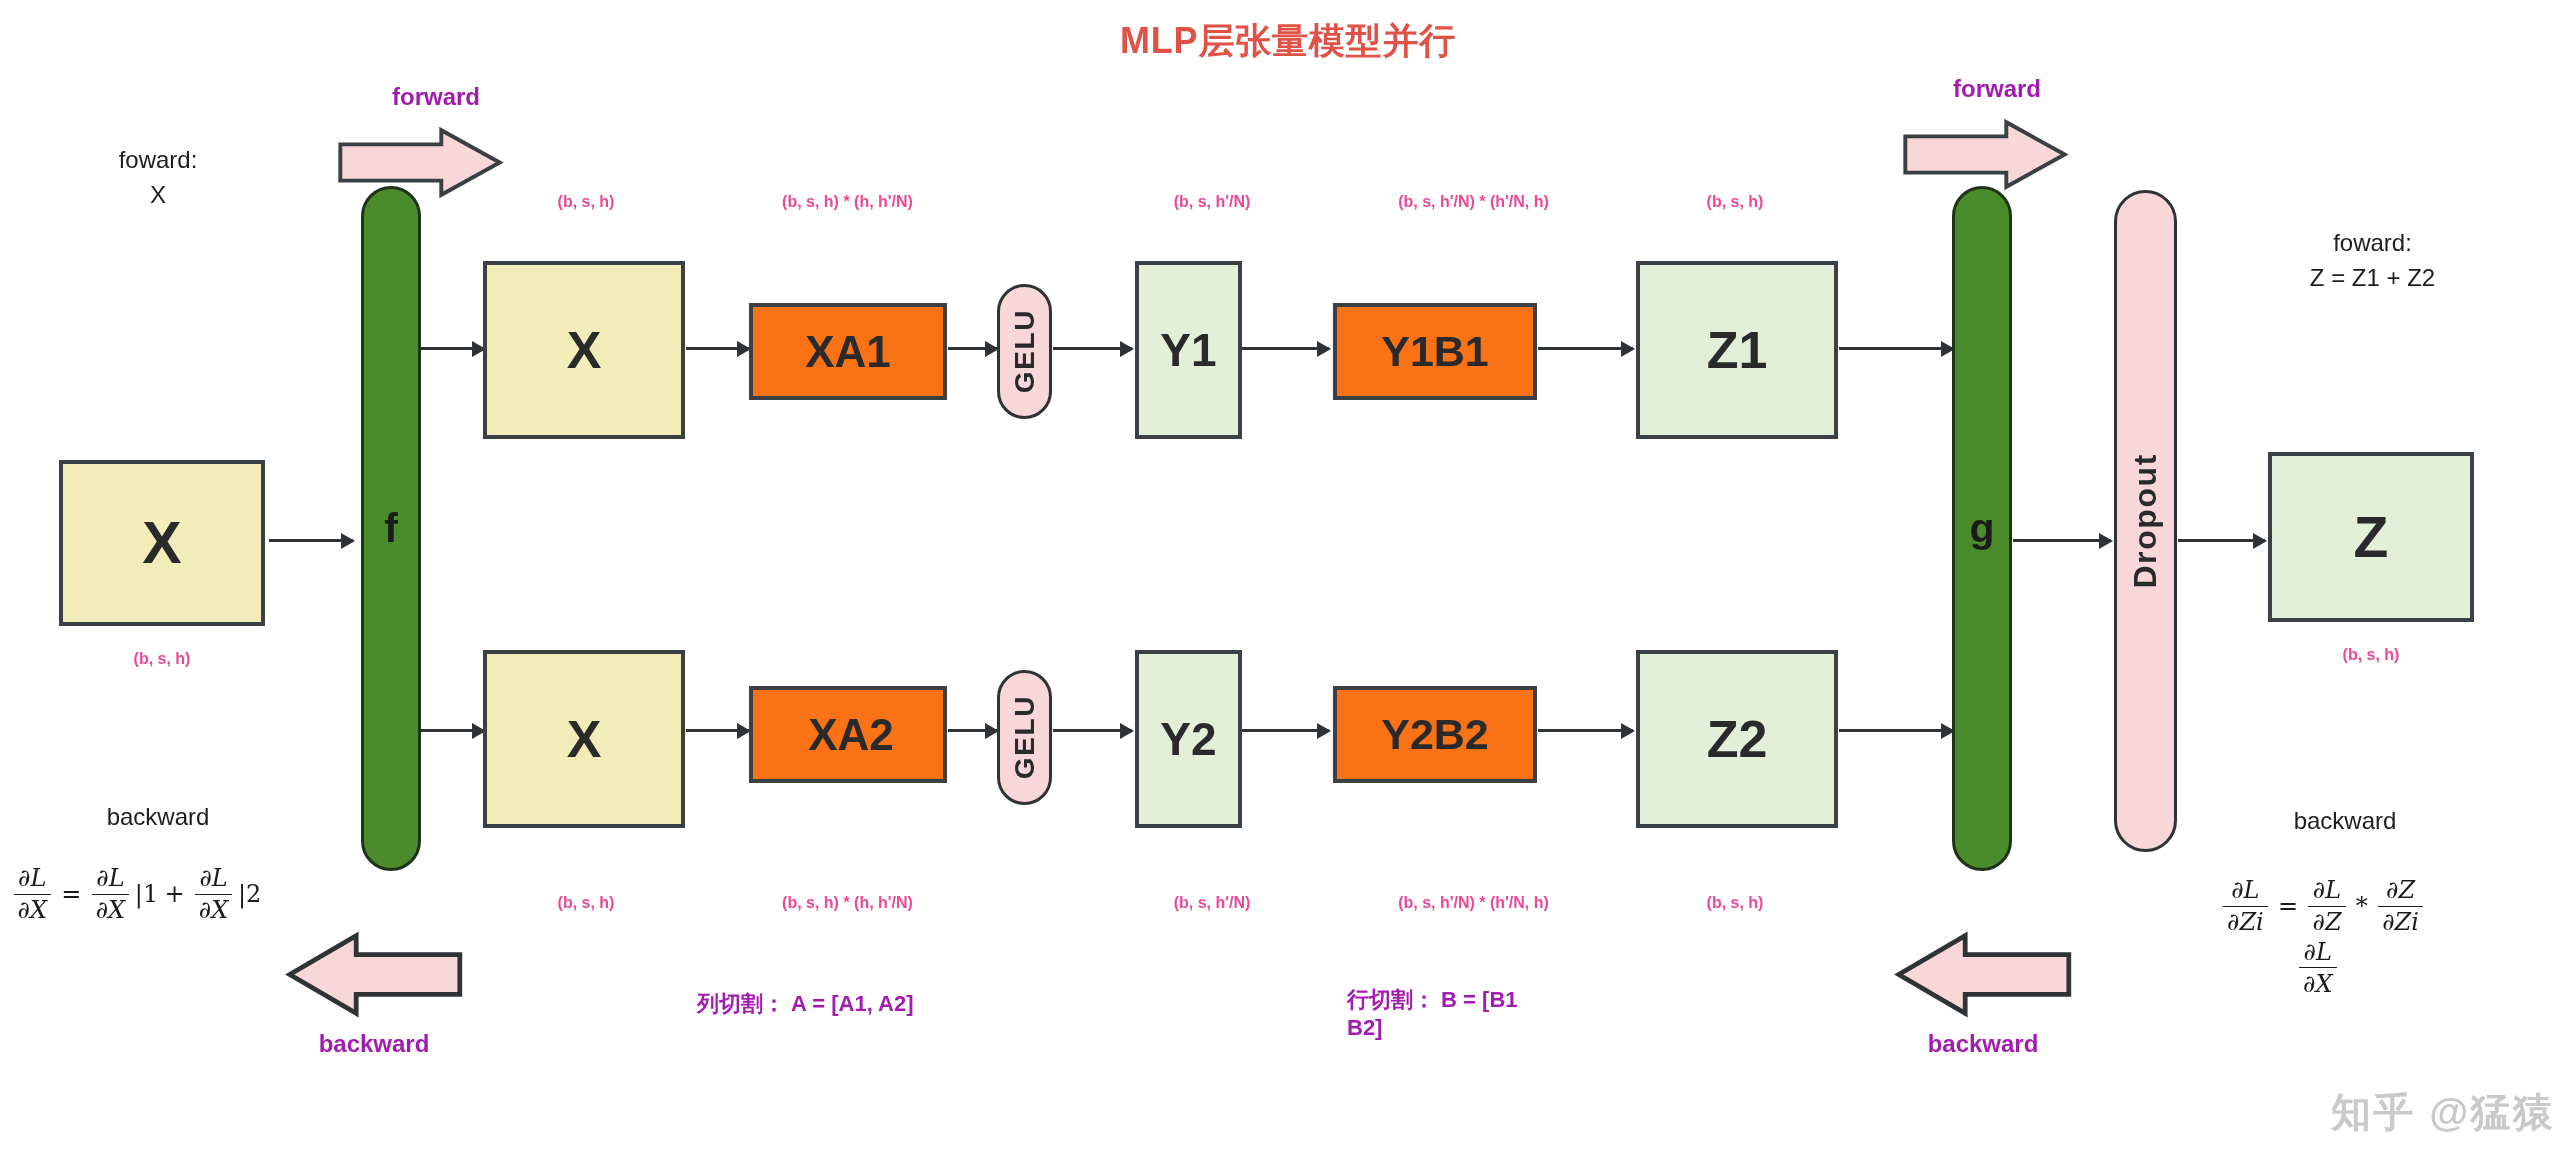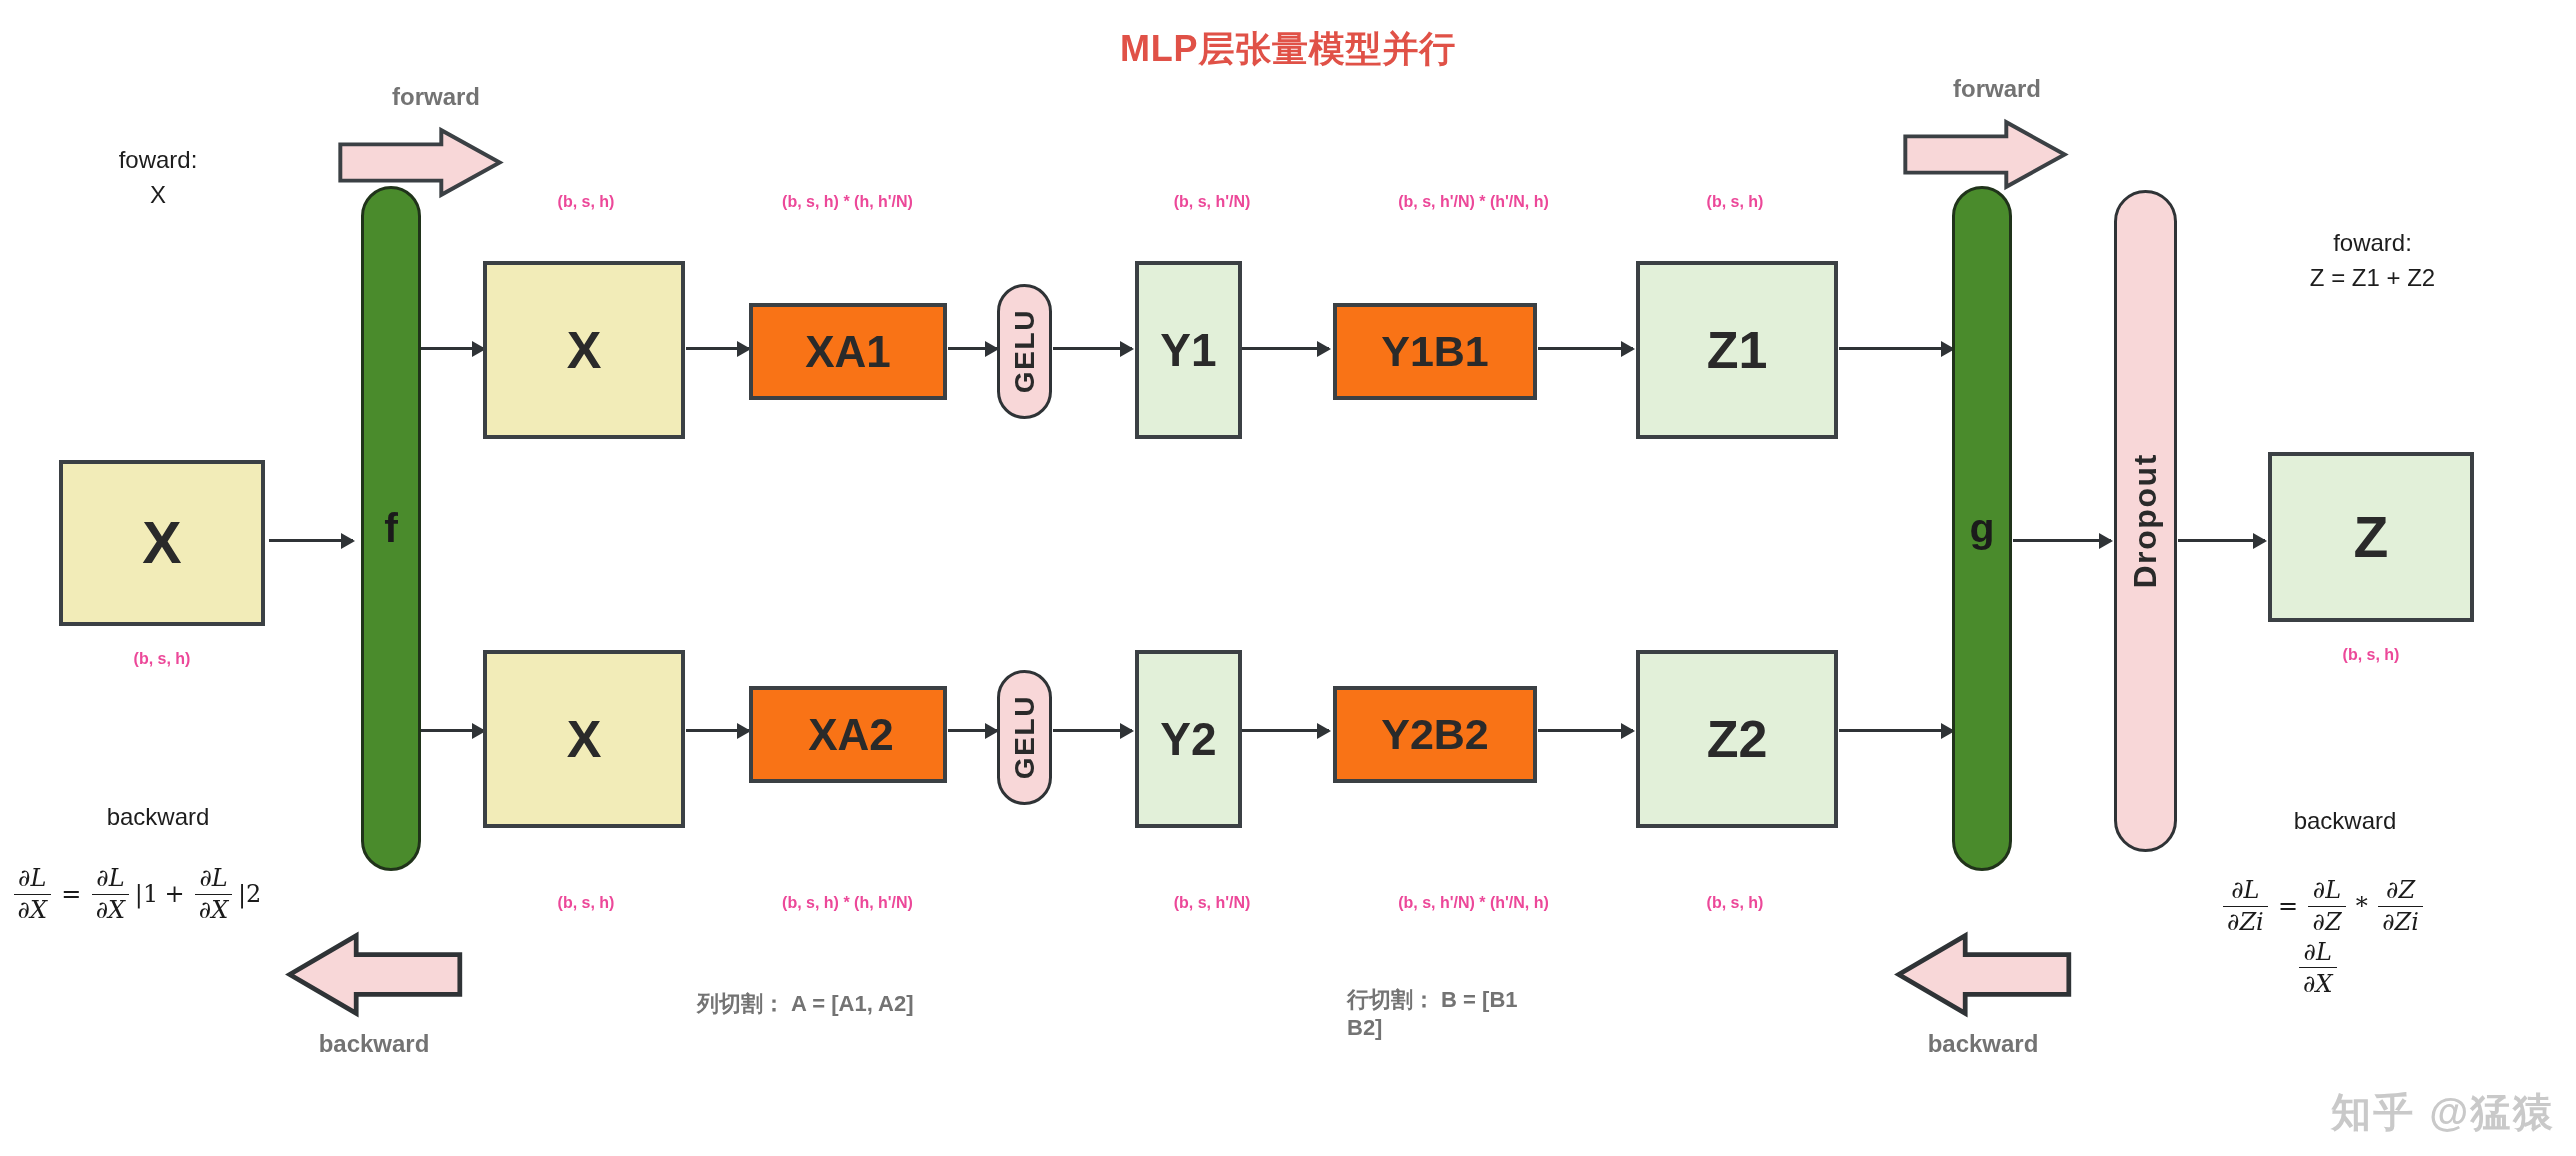--- a/index.html
+++ b/index.html
@@ -16,21 +16,20 @@
   .abs { position: absolute; }
 
   
   #title {
     left: 0; top: 17.4px; width: 2576px;
     text-align: center;
     font-size: 36px;
     font-weight: 700;
     color: #e05147;
     letter-spacing: 0.8px;
-    margin-top: 8px;
   }
 
   
   .node {
     box-sizing: border-box;
     border: 4px solid #3b4044;
     display: flex;
     align-items: center;
     justify-content: center;
     font-weight: 700;
@@ -73,21 +72,21 @@
   .note {
     font-size: 24px;
     font-weight: 400;
     color: #1d1d1d;
     line-height: 1.45;
     white-space: pre-line;
     text-align: center;
   }
   .note.plain { font-weight: 400; }
   .red {
-    color: #737373;
+    color: #a21caf;
     font-size: 24px;
     font-weight: 700;
     white-space: pre-line;
   }
   .red.small { font-size: 22px; }
 
   
   .conn { height: 3.2px; background: #2f3336; }
   .conn::after {
     content:"";

